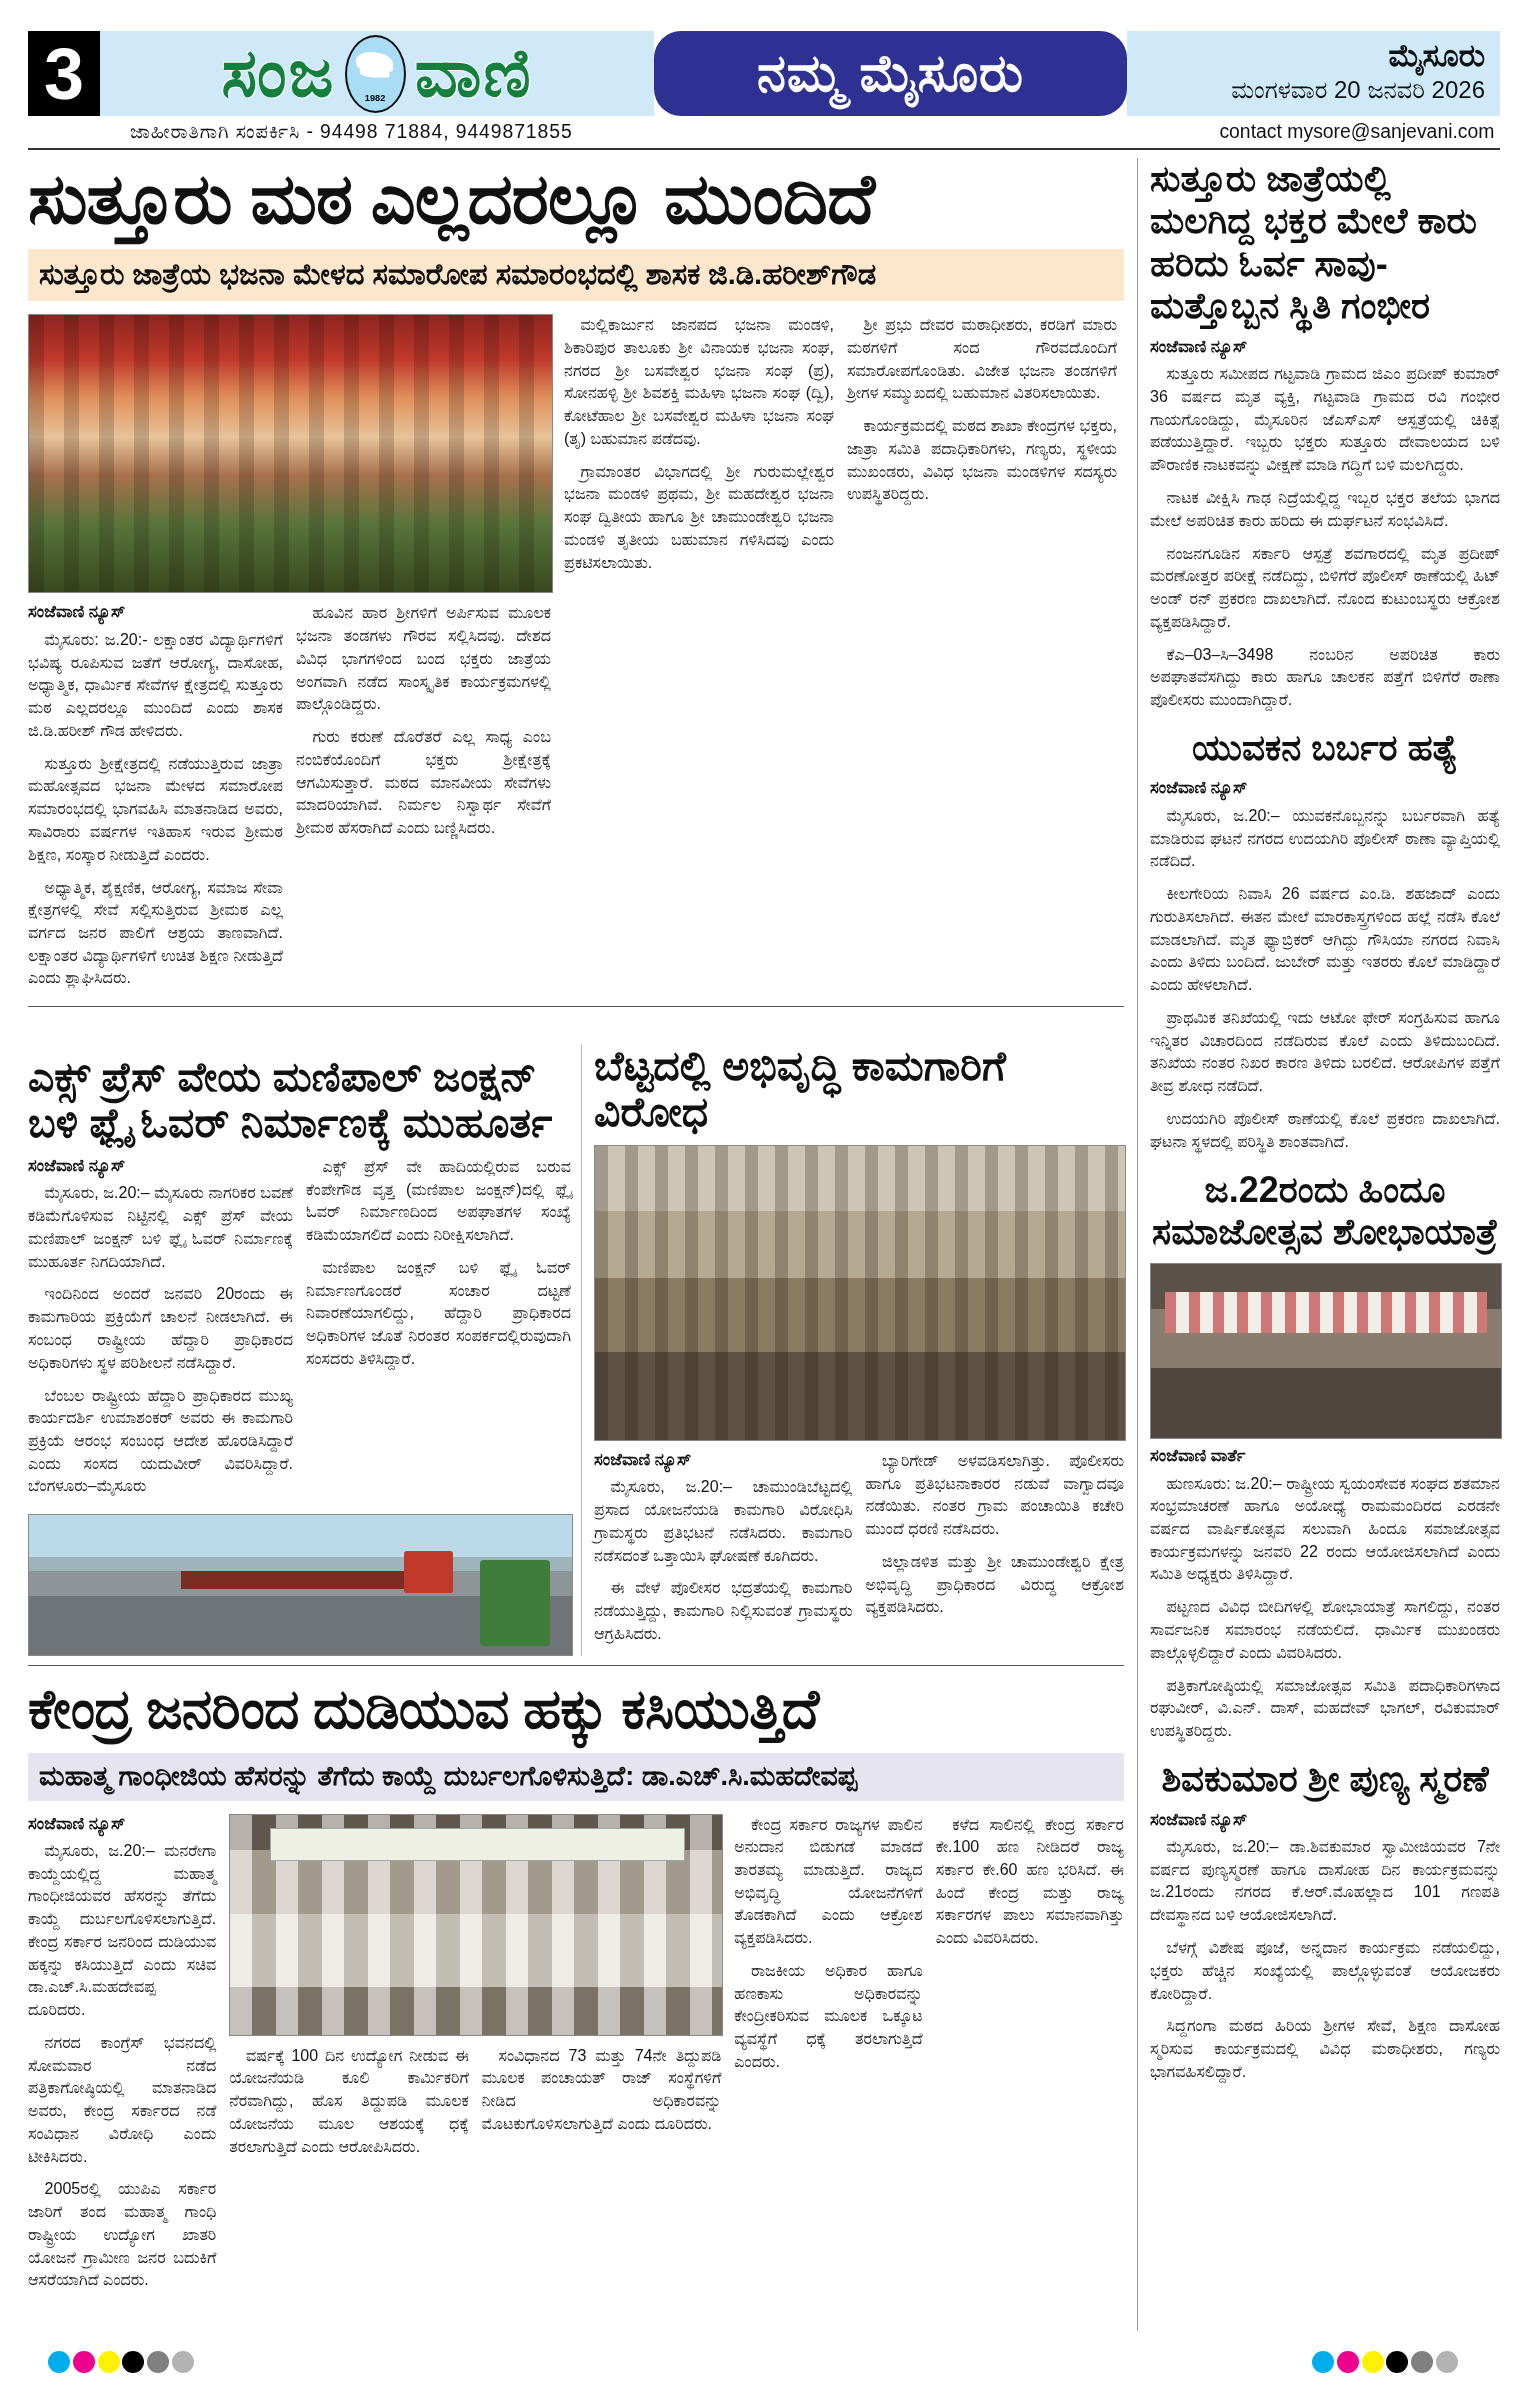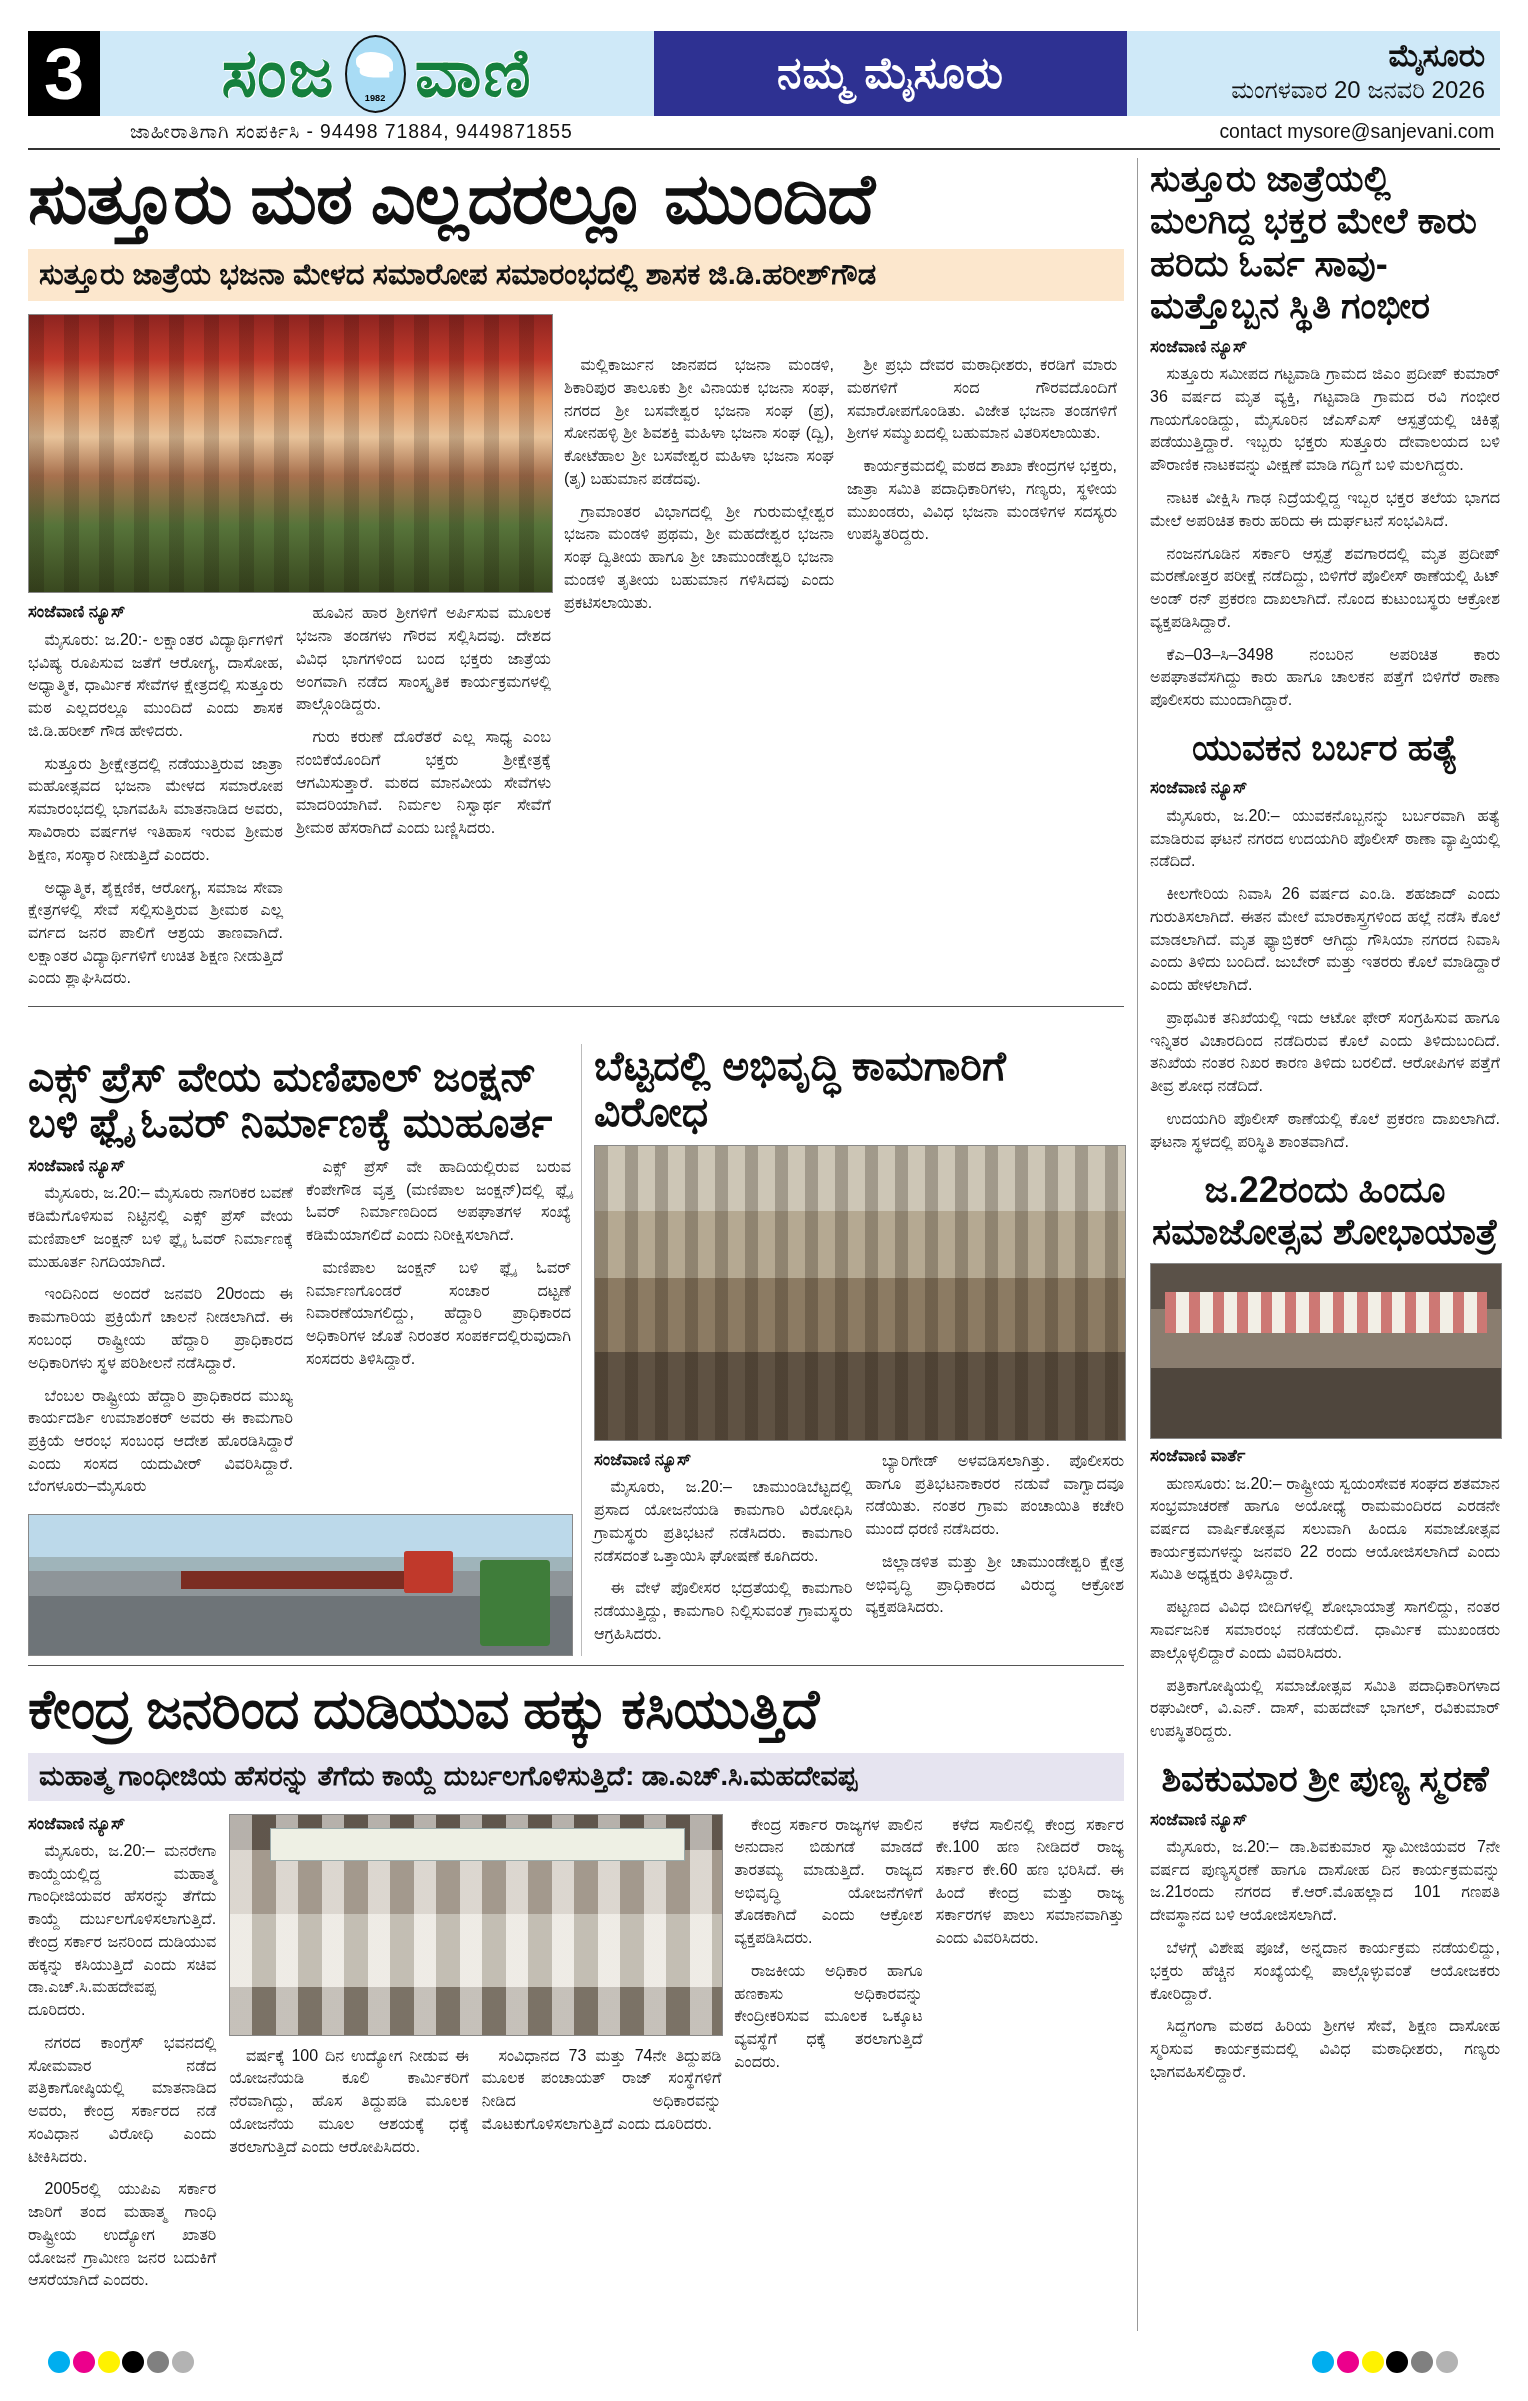--- a/index.html
+++ b/index.html
@@ -21,22 +21,22 @@
   .logo-emblem {
     width:57px; height:74px; border-radius:50%; background:#a9dcf5; border:2.8px solid #111;
     position:relative; flex:none; display:flex; align-items:flex-end; justify-content:center;
   }
   .logo-emblem .wing {
     position:absolute; top:15px; left:9.2px; width:37px; height:20.3px; background:#fff;
     border-radius:60% 90% 20% 70%; box-shadow:0 9.2px 0 -3.7px #fff;
   }
   .logo-emblem .year { font-size:9.2px; font-weight:bold; color:#000; margin-bottom:7.4px; }
   .section-band {
-    width:473px; flex:none; background:#2e3192; color:#fff; font-size:44px; font-weight:900;
-    display:flex; align-items:center; justify-content:center; letter-spacing:0.9px;
+    width:473px; flex:none; background:#2e3192; color:#fff; font-size:52px; font-weight:900;
+    display:flex; align-items:center; justify-content:center; letter-spacing:0.9px;border-radius:27px;
   }
   .date-band { flex:1; background:#cfe9f8; text-align:right; padding:5.5px 15px 0 0; }
   .date-band .city { font-size:31px; font-weight:bold; line-height:1.2; }
   .date-band .date { font-size:24px; line-height:1.3; }
   .header-sub { display:flex; justify-content:space-between; align-items:center; padding:3.7px 5.5px 5.5px 102px; border-bottom:2.8px solid #333; }
   .tagline { font-size:19.4px; letter-spacing:0.9px; }
   .contact { font-size:19.4px; }
 
   
   .content { display:flex; gap:13px; margin-top:7.4px; }
@@ -50,21 +50,21 @@
   .lead-left { width:523px; flex:none; }
   .photo { position:relative; overflow:hidden; border:0.9px solid #888; }
   .lead-photo {
     width:100%; height:277px; margin-bottom:9.2px;
     background:
       repeating-linear-gradient(90deg, rgba(20,10,5,.18) 0 15px, rgba(255,255,255,0) 15px 35px),
       linear-gradient(180deg,#8e2420 0%,#c0392b 16%,#e0905c 30%,#e8c39a 44%,#a8714e 58%,#57743a 76%,#39481f 100%);
   }
   .lead-left-cols { display:flex; gap:13px; }
   .lead-col { flex:1; }
-  .lead-right-col { width:270px; flex:none;margin-top:40px; }
+  .lead-right-col { width:270px; flex:none; }
 
   .bt p { margin:0 0 10.2px; font-size:16px; line-height:1.42; text-align:justify; text-indent:16.6px; }
   .byline { font-weight:800; font-size:16.6px; margin:0 0 6.5px; }
 
   
   .mid { display:flex; gap:10px; border-top:1.8px solid #555; margin-top:5.5px; padding-top:11px; min-height:638px;align-items:flex-end; }
   .mid-a { width:543px; flex:none; }
   .mid-b { flex:1; border-left:0.9px solid #bbb; padding-left:12px; }
   .mid-headline { font-size:41px; font-weight:900; line-height:1.12; margin:0 0 9.2px; }
   .two-col { display:flex; gap:13px; }

